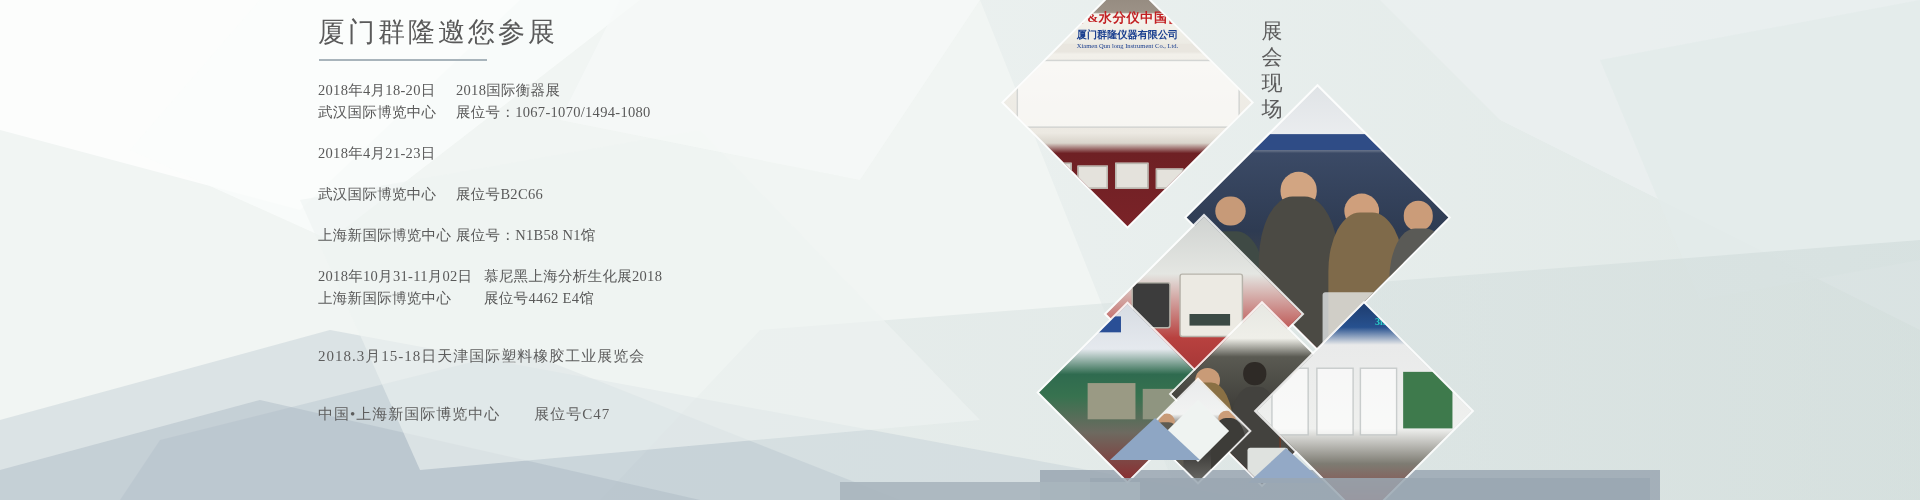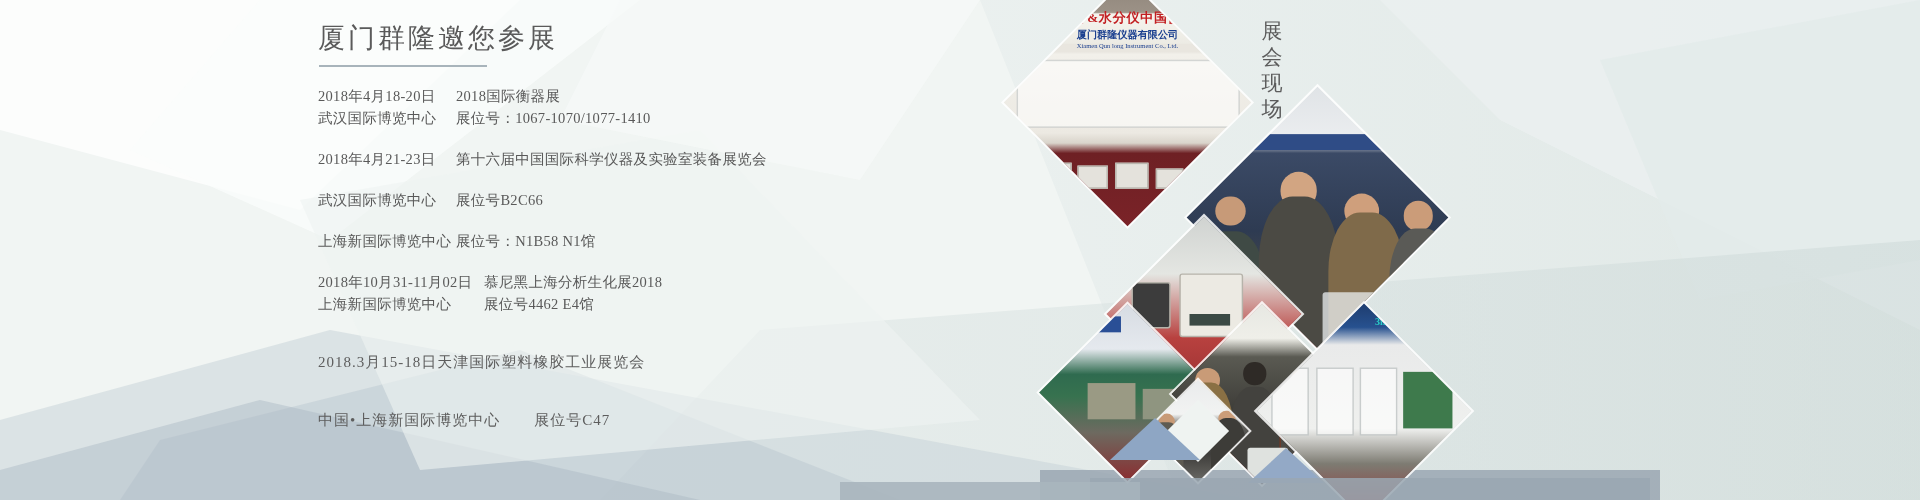--- a/index.html
+++ b/index.html
@@ -6,21 +6,21 @@
   body{
     width:1920px;height:500px;overflow:hidden;
     font-family:"Liberation Serif","DejaVu Serif",serif;
     background:#f2f5f3;
   }
   #stage{position:relative;width:1920px;height:500px;overflow:hidden;
     background:linear-gradient(115deg,#fbfcfb 0%,#f4f7f5 28%,#eef3f1 52%,#e6ecea 72%,#dde6e4 100%);}
   .bgsvg{position:absolute;left:0;top:0;width:1920px;height:500px;}
 
   
-  .textcol{position:absolute;left:318px;top:20px;width:760px;}
+  .textcol{position:absolute;left:318px;top:14px;width:760px;}
   .maintitle{
     font-size:27px;color:#5a5a5a;letter-spacing:3px;
     font-family:"Liberation Serif","DejaVu Serif",serif;
     margin:0;padding:0 0 9px 0;line-height:36px;font-weight:400;
   }
   .titlerule{width:168px;height:2px;background:#a8b4bb;margin:0 0 18px 1px;}
   .entry{margin:0 0 19px 0;}
   .eline{display:flex;align-items:flex-start;white-space:nowrap;
          font-size:14.5px;color:#595959;line-height:22px;letter-spacing:.3px;}
   .ecol1{display:inline-block;width:124px;flex:0 0 124px;}
@@ -137,28 +137,27 @@
     <h1 class="maintitle">厦门群隆邀您参展</h1>
     <div class="titlerule"></div>
 
     <div class="entry">
       <div class="eline">
         <span class="ecol1">2018年4月18-20日</span>
         <span class="ecol2">2018国际衡器展</span>
       </div>
       <div class="eline">
         <span class="ecol1">武汉国际博览中心</span>
-        <span class="ecol2">展位号：1067-1070/1077-1410</span>
+        <span class="ecol2">展位号：1067-1070/1494-1080</span>
       </div>
     </div>
 
     <div class="entry">
       <div class="eline">
         <span class="ecol1">2018年4月21-23日</span>
-        <span class="ecol2">第十六届中国国际科学仪器及实验室装备展览会</span>
       </div>
     </div>
 
     <div class="entry">
       <div class="eline">
         <span class="ecol1">武汉国际博览中心</span>
         <span class="ecol2">展位号B2C66</span>
       </div>
     </div>
 

